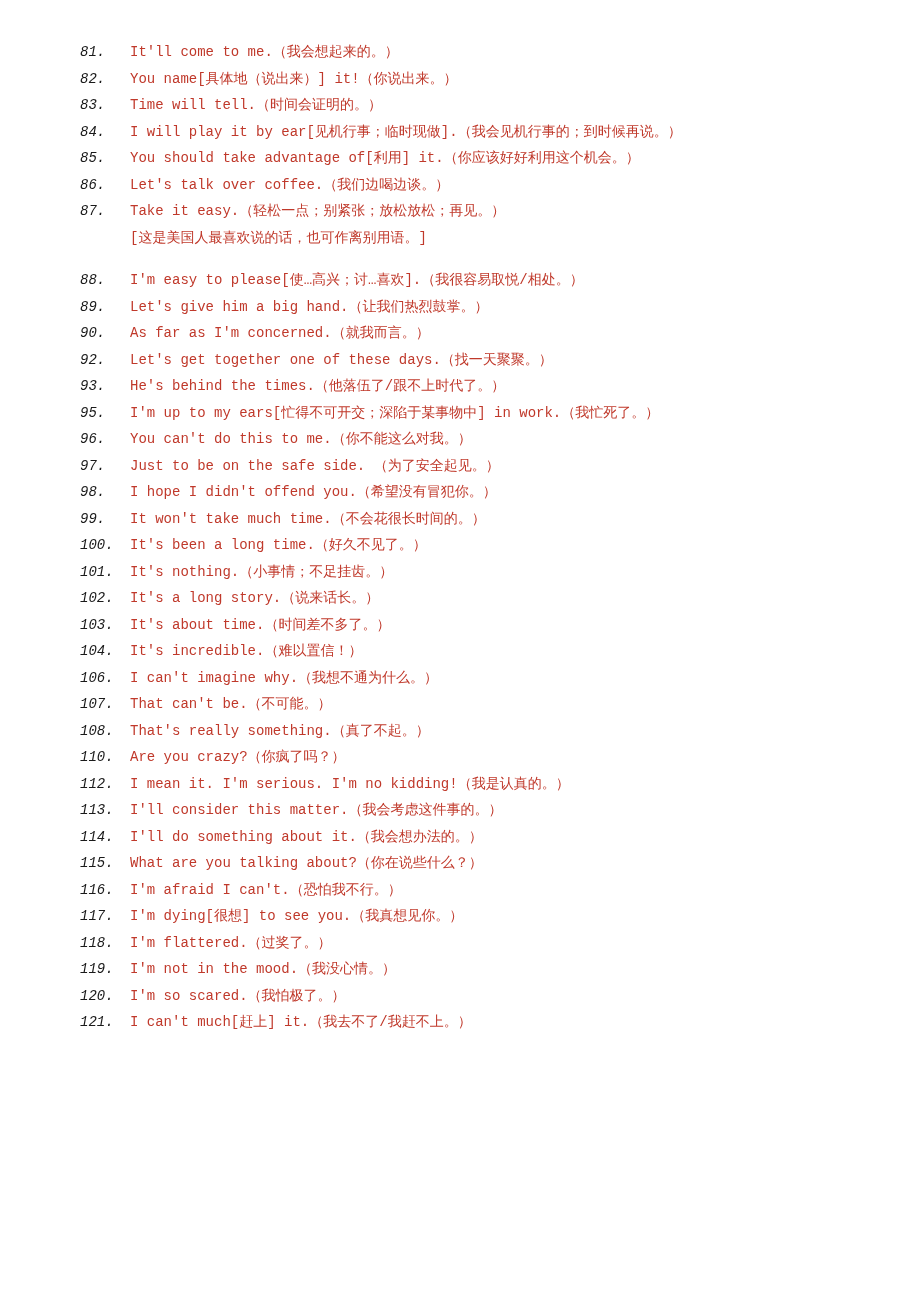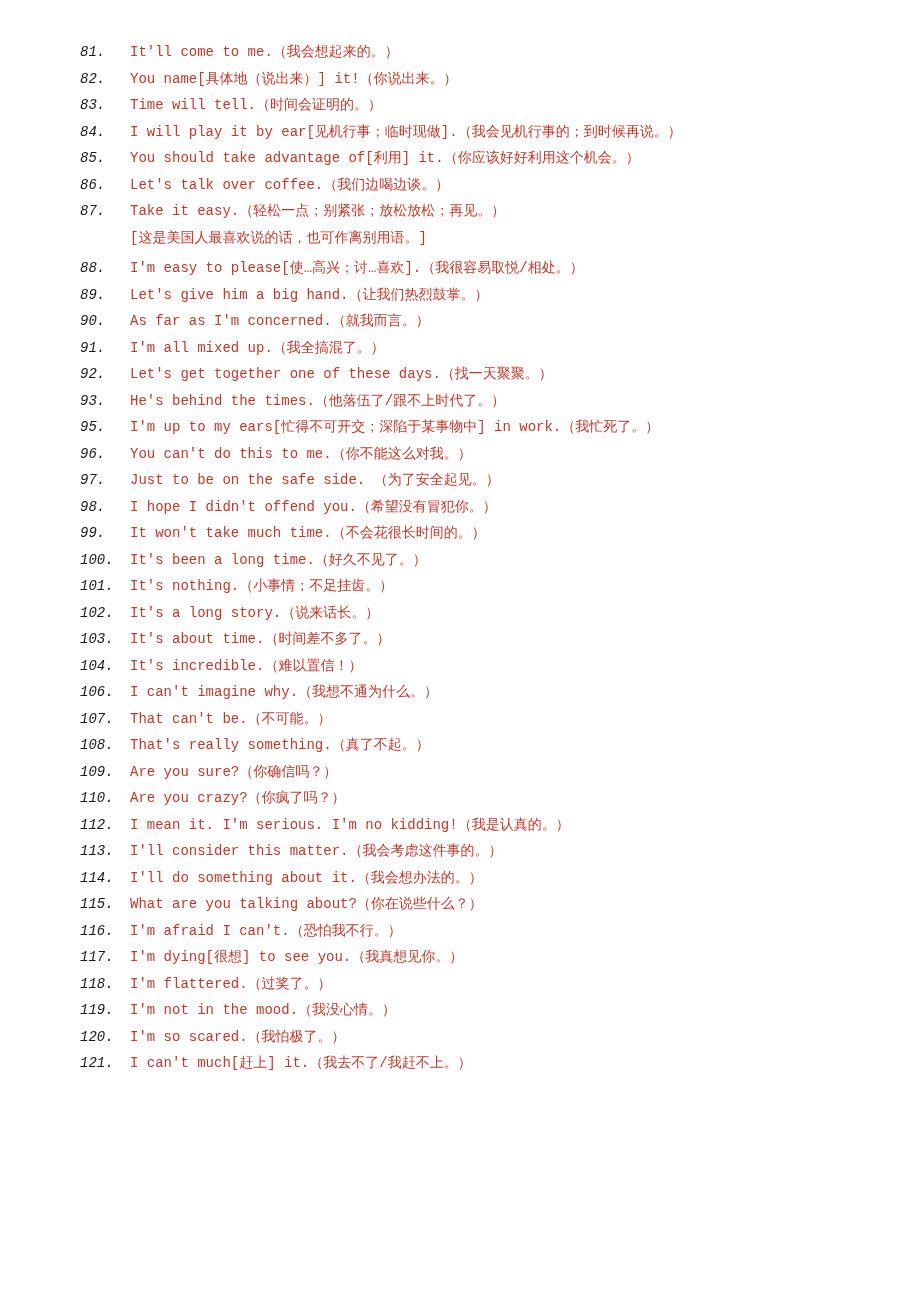--- a/index.html
+++ b/index.html
@@ -29,21 +29,21 @@
       min-width: 50px;
       flex-shrink: 0;
       color: #1a1a1a;
       font-style: italic;
     }
     .entry-text {
       flex: 1;
       color: #c0392b;
     }
     .block-entry {
-      margin-bottom: 6px;
+      margin-bottom: 18px;
       color: #c0392b;
     }
   </style>
 </head>
 <body>
 
 <div class="content-area">
 <div class="entry">
       <span class="entry-number">81.</span>
       <span class="entry-text">It'll  come  to  me.（我会想起来的。）</span>
@@ -77,24 +77,20 @@
       <span class="entry-number">88.</span>
       <span class="entry-text">I'm  easy  to  please[使…高兴；讨…喜欢].（我很容易取悦/相处。）</span>
     </div>
     <div class="entry">
       <span class="entry-number">89.</span>
       <span class="entry-text">Let's  give  him  a  big  hand.（让我们热烈鼓掌。）</span>
     </div>
     <div class="entry">
       <span class="entry-number">90.</span>
       <span class="entry-text">As  far  as  I'm  concerned.（就我而言。）</span>
-    </div>
-    <div class="entry">
-      <span class="entry-number">91.</span>
-      <span class="entry-text">I'm  all  mixed  up.（我全搞混了。）</span>
     </div>
     <div class="entry">
       <span class="entry-number">92.</span>
       <span class="entry-text">Let's  get  together  one  of  these  days.（找一天聚聚。）</span>
     </div>
     <div class="entry">
       <span class="entry-number">93.</span>
       <span class="entry-text">He's  behind  the  times.（他落伍了/跟不上时代了。）</span>
     </div>
     <div class="entry">
@@ -143,24 +139,20 @@
     </div>
     <div class="entry">
       <span class="entry-number">107.</span>
       <span class="entry-text">That  can't  be.（不可能。）</span>
     </div>
     <div class="entry">
       <span class="entry-number">108.</span>
       <span class="entry-text">That's  really  something.（真了不起。）</span>
     </div>
     <div class="entry">
-      <span class="entry-number">109.</span>
-      <span class="entry-text">Are  you  sure?（你确信吗？）</span>
-    </div>
-    <div class="entry">
       <span class="entry-number">110.</span>
       <span class="entry-text">Are  you  crazy?（你疯了吗？）</span>
     </div>
     <div class="entry">
       <span class="entry-number">112.</span>
       <span class="entry-text">I  mean  it.  I'm  serious.  I'm  no  kidding!（我是认真的。）</span>
     </div>
     <div class="entry">
       <span class="entry-number">113.</span>
       <span class="entry-text">I'll  consider  this  matter.（我会考虑这件事的。）</span>

